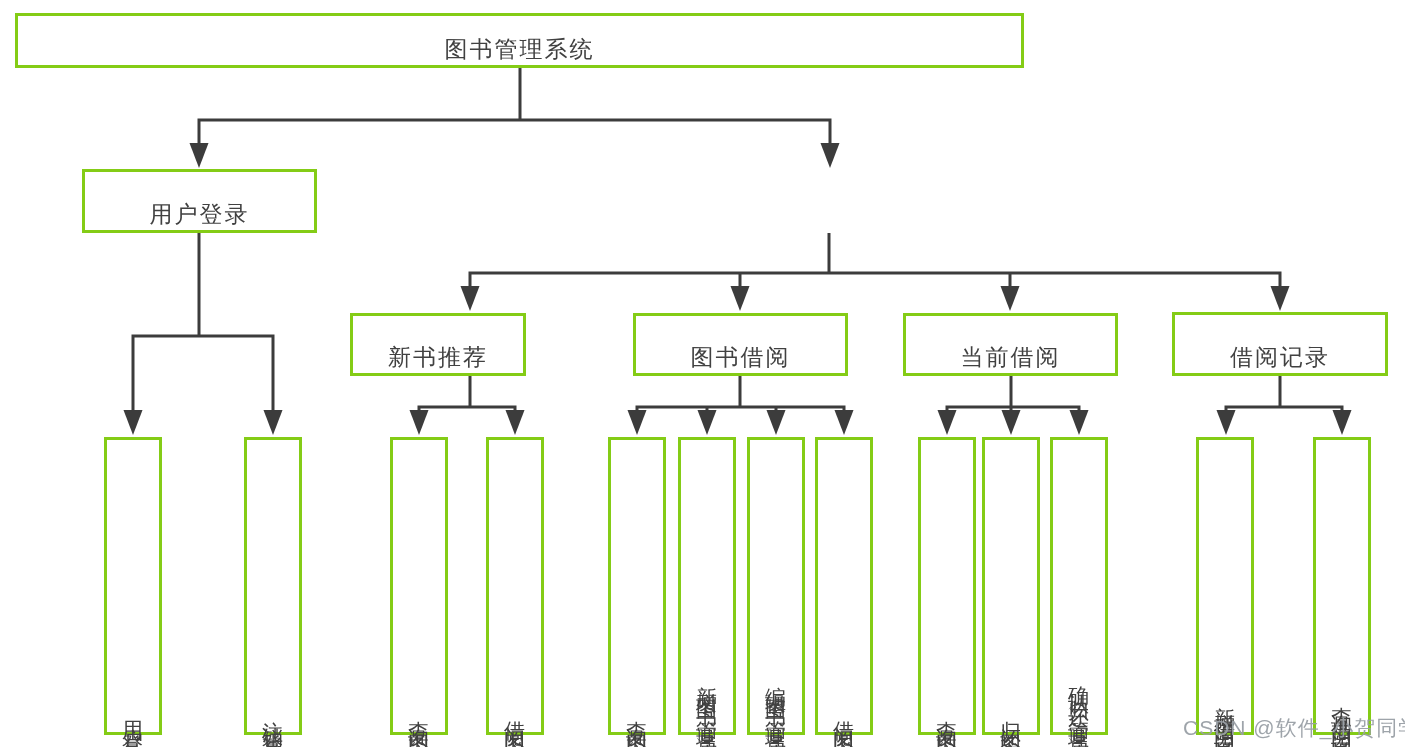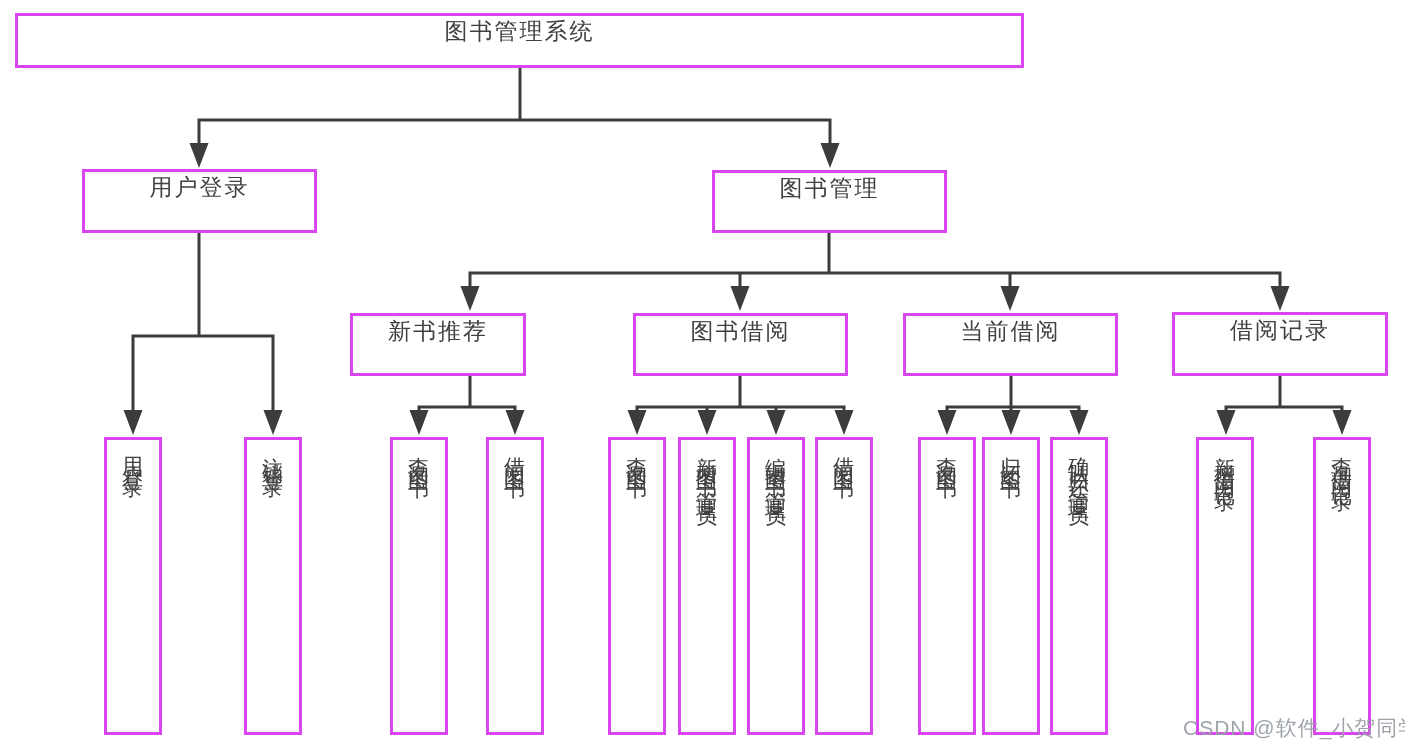--- a/index.html
+++ b/index.html
@@ -11,23 +11,23 @@
     font-family: "Liberation Sans", sans-serif;
     overflow: hidden;
   }
   .wires { position: absolute; left: 0; top: 0; z-index: 1; }
   .wires path { stroke: #3c3c3c; stroke-width: 3; fill: none; }
   .wires polygon { fill: #3c3c3c; stroke: none; }
   .box {
     position: absolute;
     box-sizing: border-box;
     background: #ffffff;
-    border: 3px solid #d946ef;
+    border: 3px solid #84cc16;
     display: flex;
-    align-items: flex-start;
+    align-items: flex-end;
     justify-content: center;
     z-index: 2;
   }
   .box .label {
     font-size: 23px;
     color: #414141;
     letter-spacing: 2px;
     white-space: nowrap;
   }
   .v { top: 437px; width: 58px; height: 298px; }
@@ -106,23 +106,20 @@
     </g>
   </svg>
 
   <div class="box" style="left:15px; top:13px; width:1009px; height:55px;">
     <span class="label">图书管理系统</span>
   </div>
 
   <div class="box" style="left:82px; top:169px; width:235px; height:64px;">
     <span class="label">用户登录</span>
   </div>
-  <div class="box" style="left:712px; top:170px; width:235px; height:63px;">
-    <span class="label">图书管理</span>
-  </div>
 
   <div class="box" style="left:350px; top:313px; width:176px; height:63px;">
     <span class="label">新书推荐</span>
   </div>
   <div class="box" style="left:633px; top:313px; width:215px; height:63px;">
     <span class="label">图书借阅</span>
   </div>
   <div class="box" style="left:1172px; top:312px; width:216px; height:64px;">
     <span class="label">借阅记录</span>
   </div>

